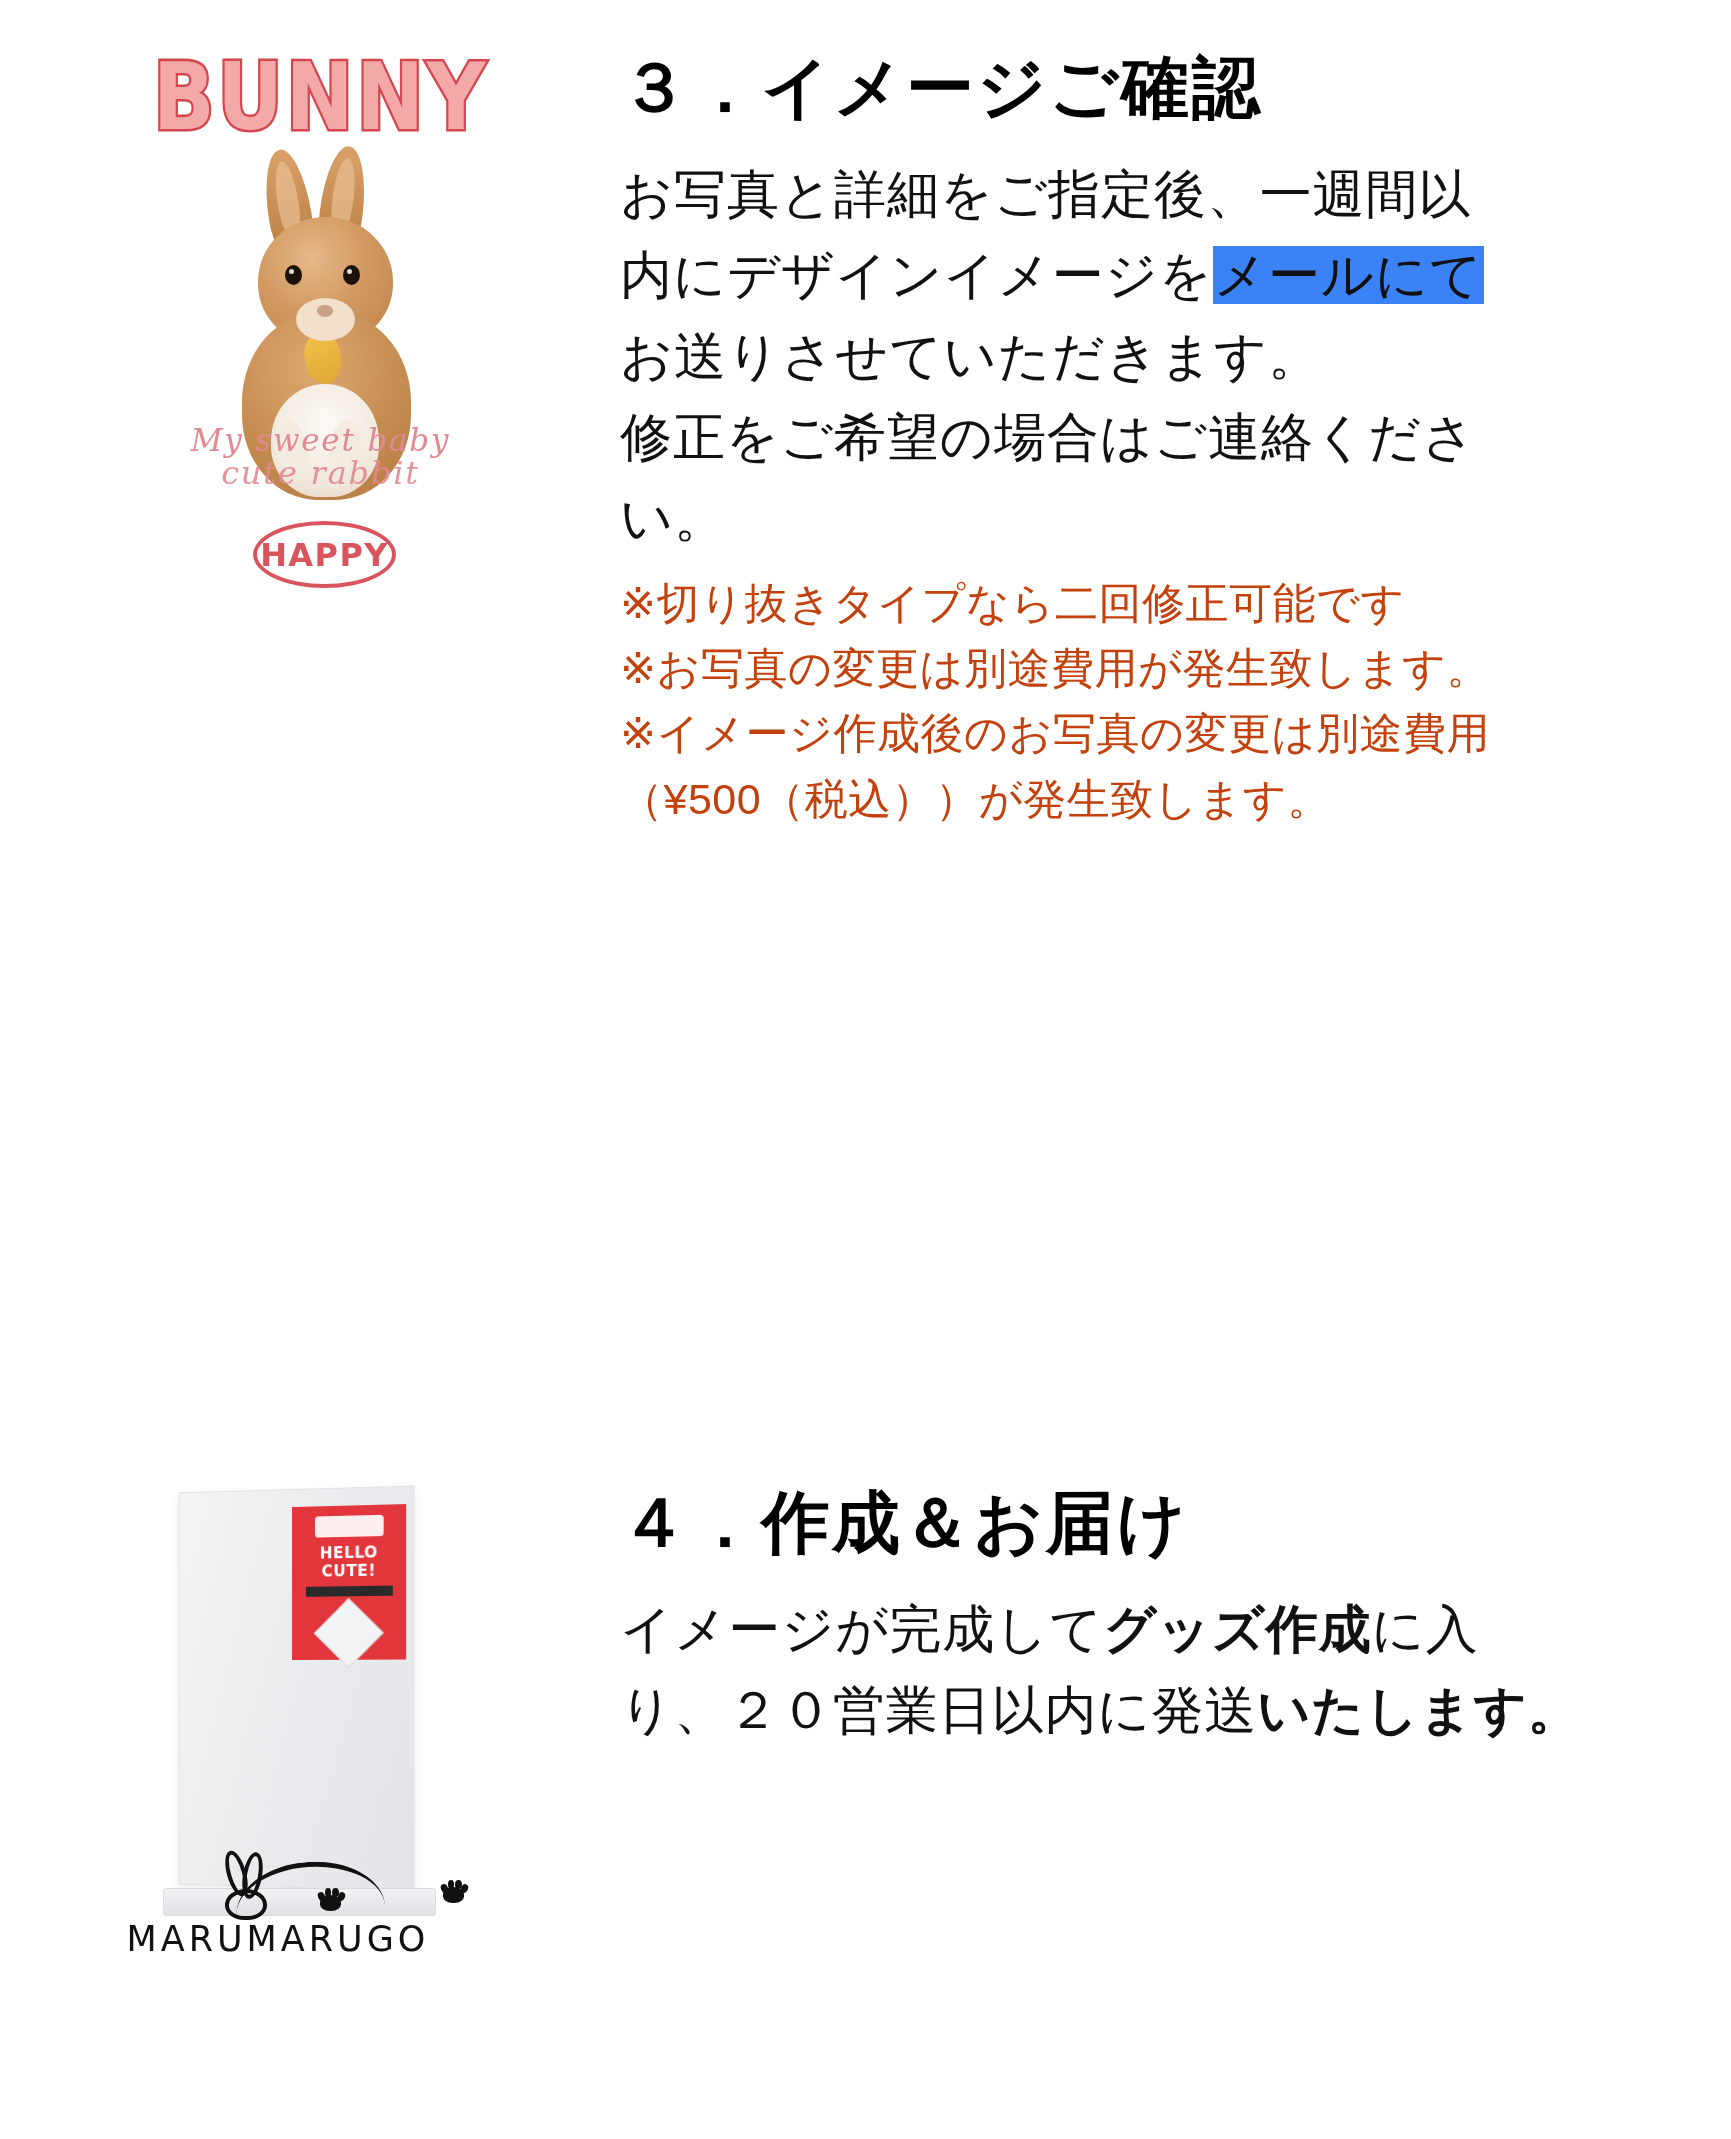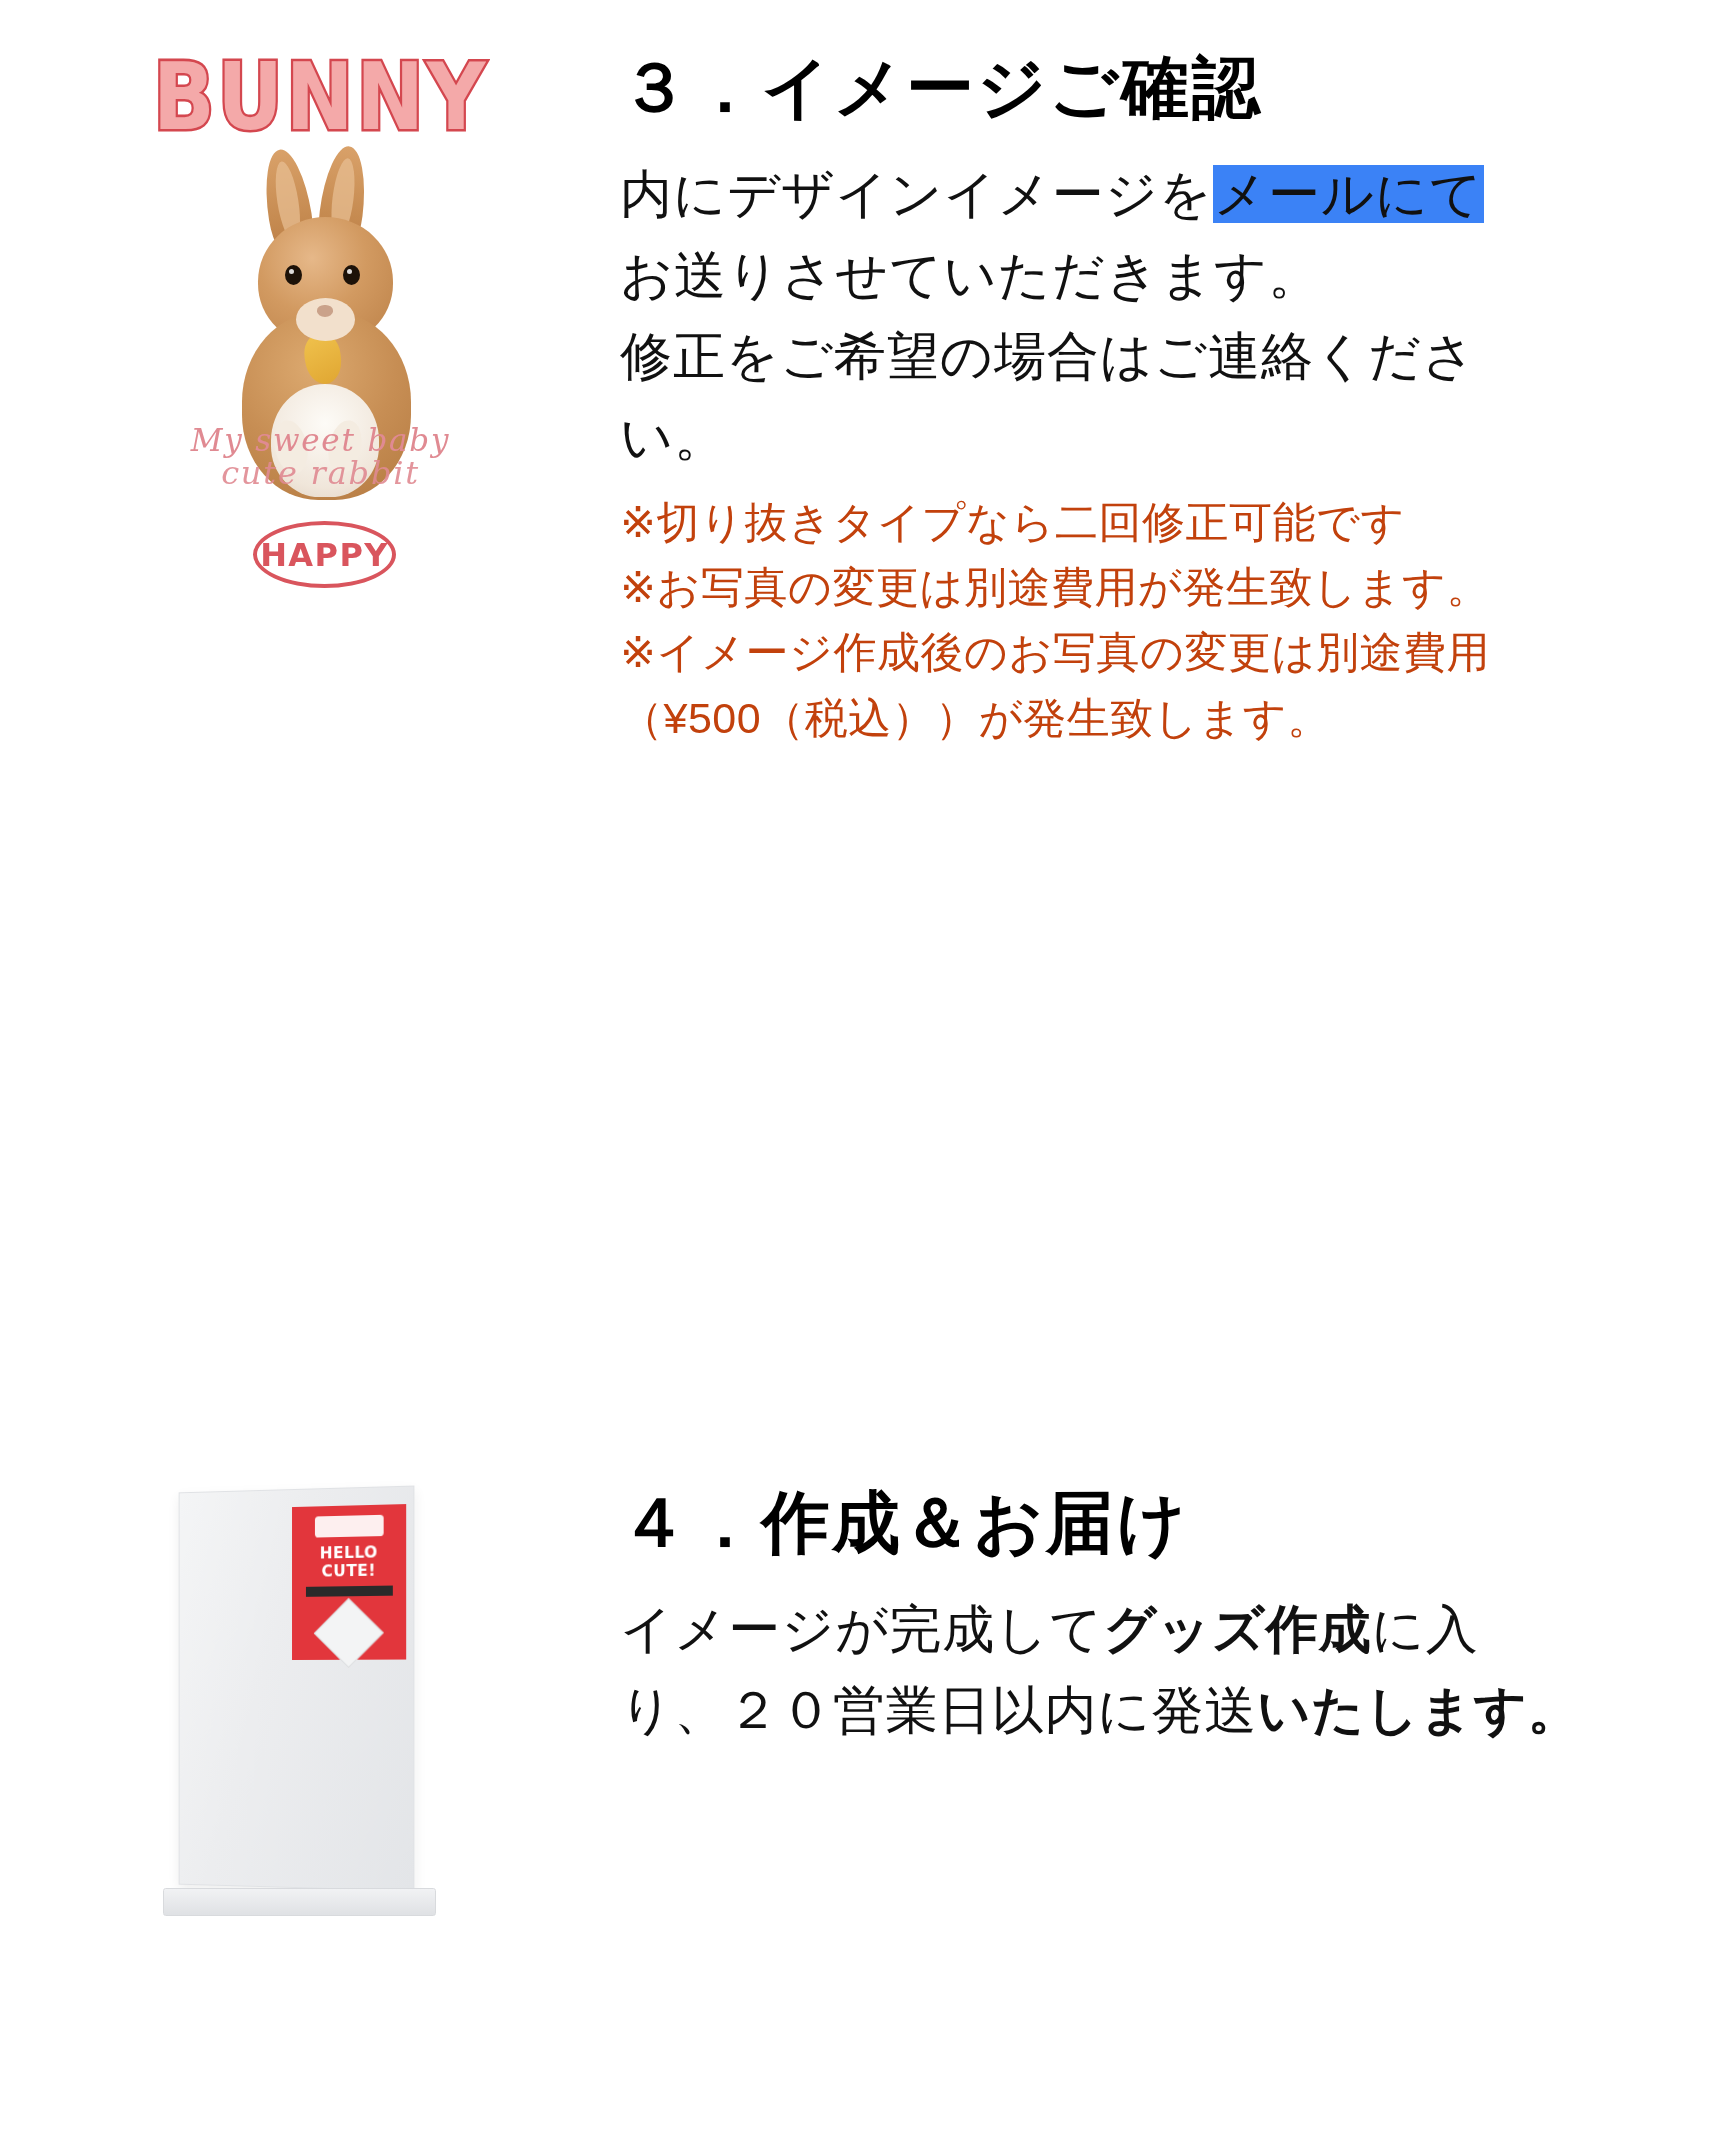--- a/index.html
+++ b/index.html
@@ -401,20 +401,23 @@
         <div class="bunny-badge">
           <span>HAPPY</span>
         </div>
       </div>
     </div>
 
     <div class="text-col">
       <h2 class="heading">３．イメージご確認</h2>
 
       <p class="body-line">
+        <span>お写真と詳細をご指定後、一週間以</span>
+      </p>
+      <p class="body-line">
         <span>内にデザインイメージを</span><span class="hl">メールにて</span>
       </p>
       <p class="body-line">
         <span>お送りさせていただきます。</span>
       </p>
       <p class="body-line">
         <span>修正をご希望の場合はご連絡くださ</span>
       </p>
       <p class="body-line">
         <span>い。</span>
@@ -436,20 +439,43 @@
         <div class="acr-panel">
           <div class="acr-label">
             <div class="lbl-logo"></div>
             <div class="lbl-txt">HELLO CUTE!</div>
             <div class="lbl-bar"></div>
             <div class="lbl-diamond"></div>
           </div>
         </div>
         <div class="acr-base"></div>
 
+        <div class="paw-logo">
+          <div class="squiggle"></div>
+          <div class="bunny-mini">
+            <div class="bm-ear1"></div>
+            <div class="bm-ear2"></div>
+            <div class="bm-head"></div>
+          </div>
+          <div class="paw paw-a">
+            <span class="pad"></span>
+              <i></i>
+              <i></i>
+              <i></i>
+              <i></i>
+          </div>
+          <div class="paw paw-b">
+            <span class="pad"></span>
+              <i></i>
+              <i></i>
+              <i></i>
+              <i></i>
+          </div>
+          <div class="brand">MARUMARUGO</div>
+        </div>
       </div>
     </div>
 
     <div class="text-col">
       <h2 class="heading">４．作成＆お届け</h2>
 
       <p class="body-line">
         <span>イメージが完成して</span><span class="bd">グッズ作成</span><span>に入</span>
       </p>
       <p class="body-line">

